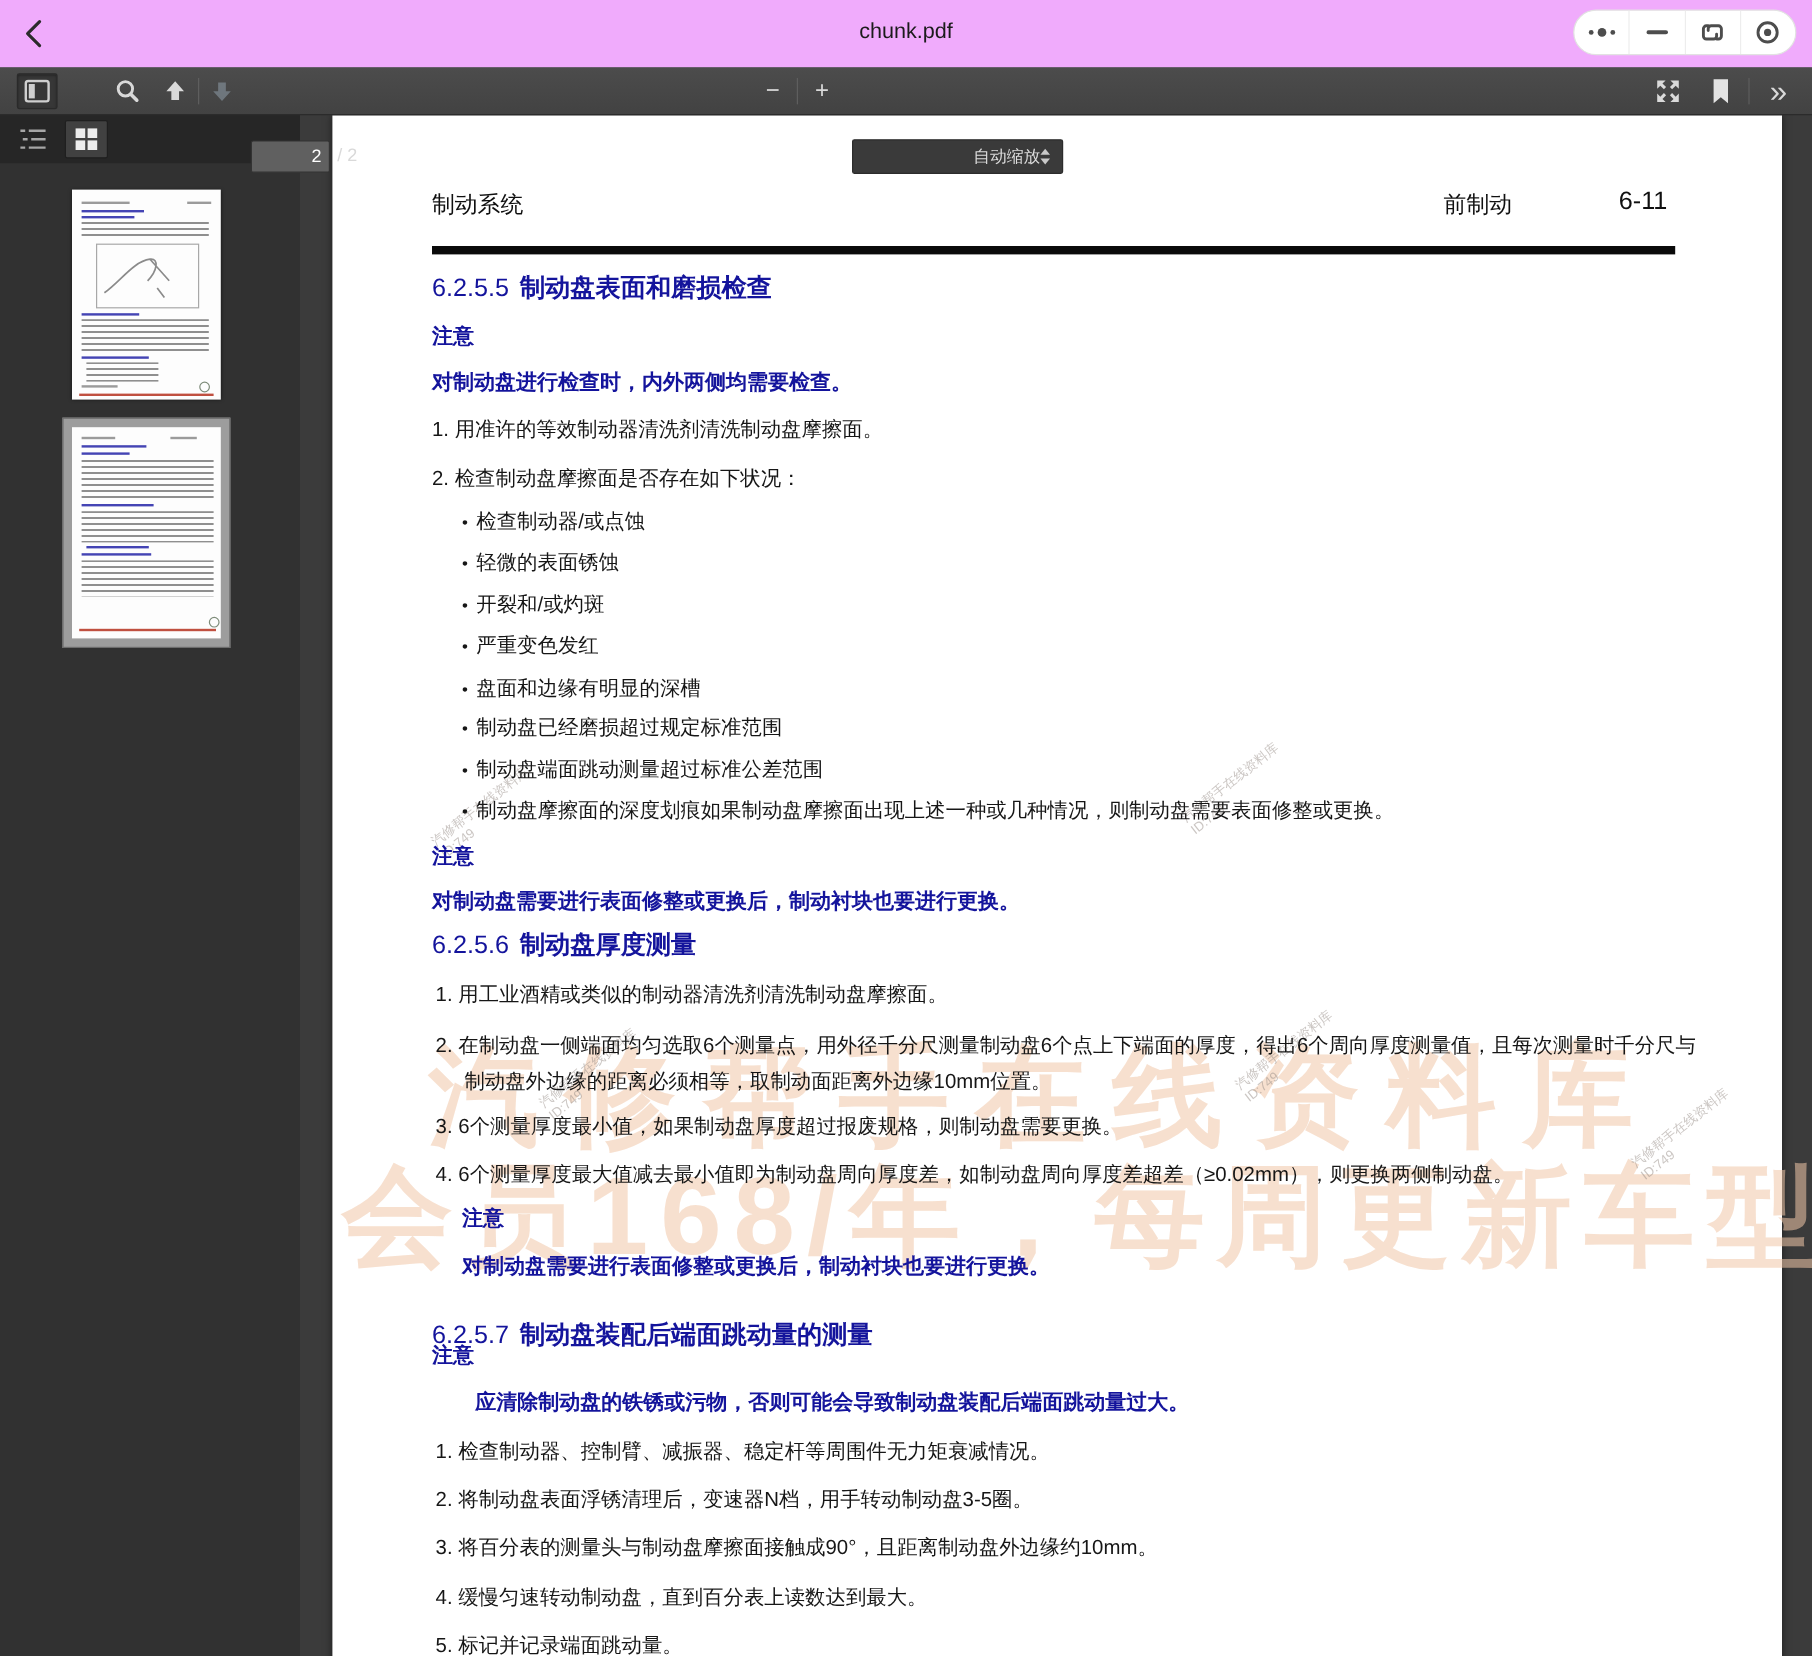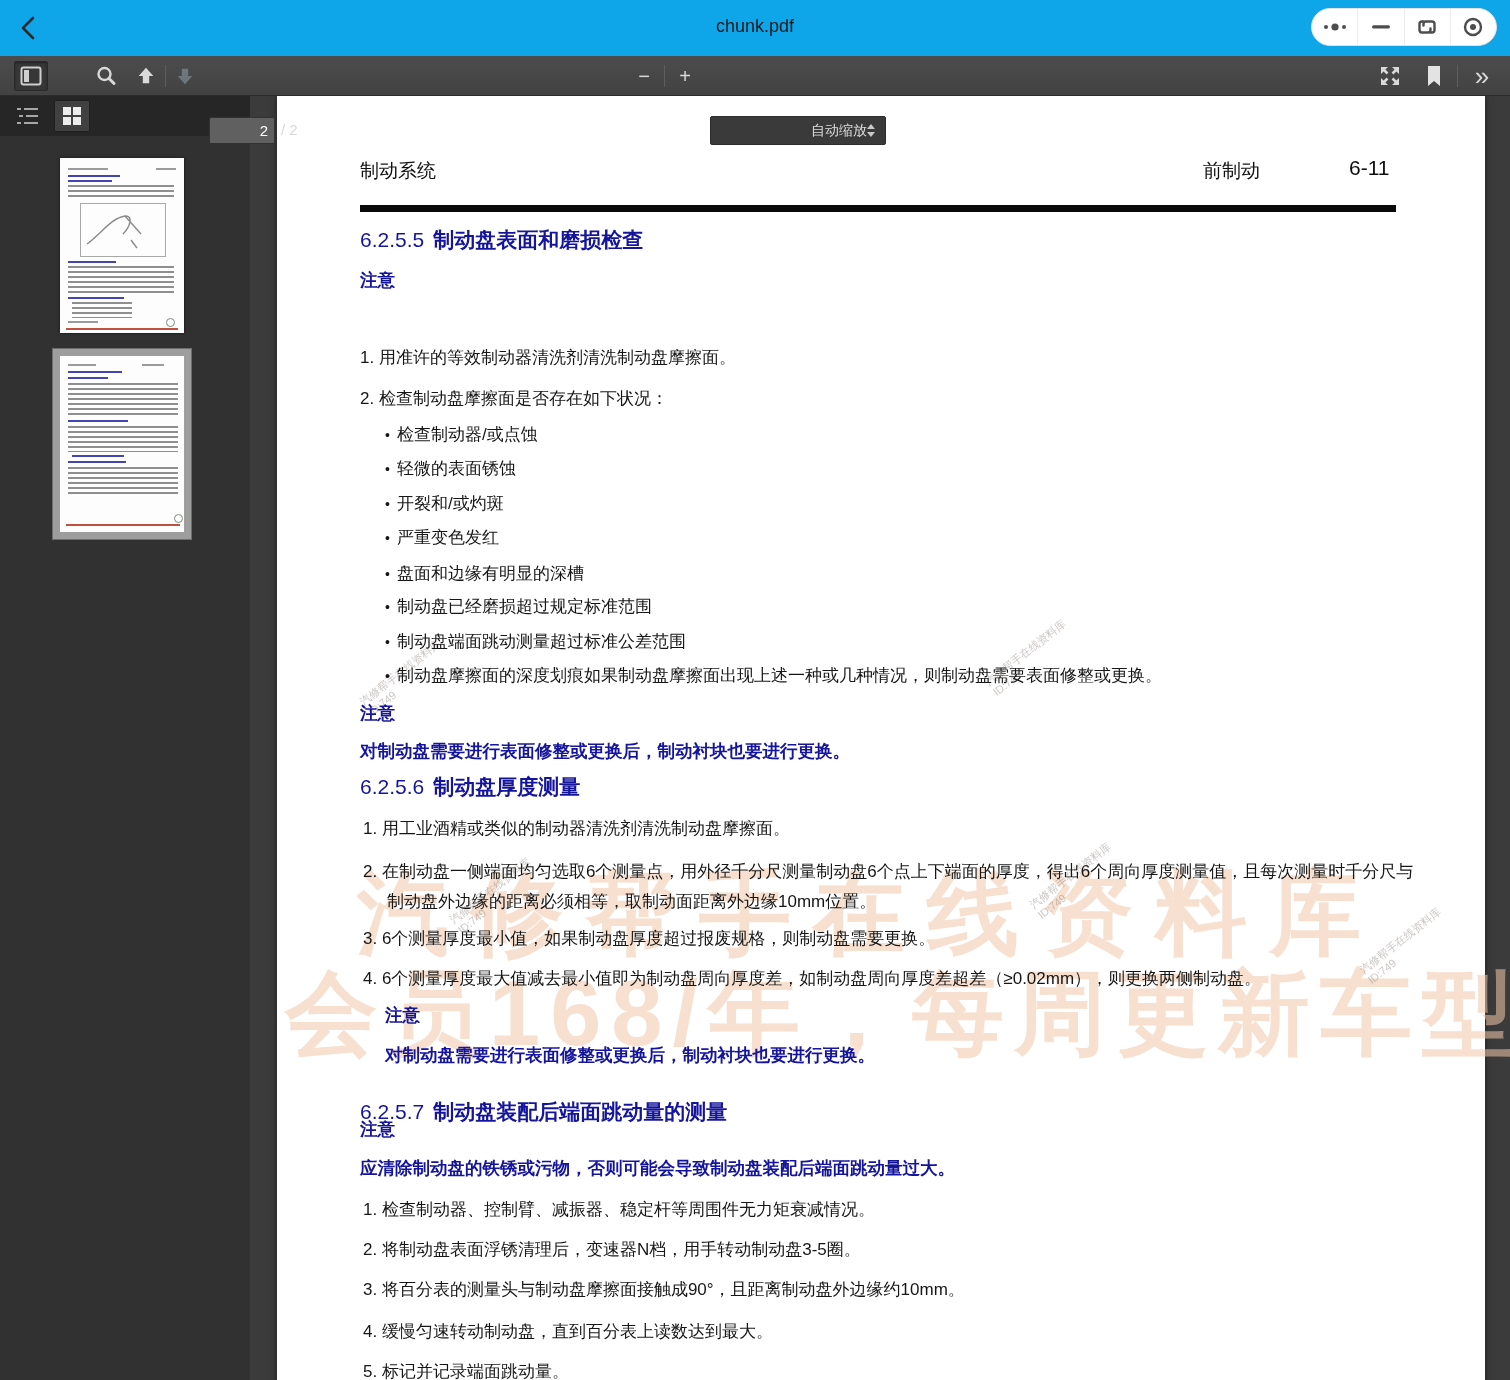--- a/index.html
+++ b/index.html
@@ -1,19 +1,19 @@
 <!DOCTYPE html>
 <html><head>
 <meta charset="utf-8">
 <style>
   html,body{margin:0;padding:0;}
   body{width:1510px;height:1380px;overflow:hidden;position:relative;
        font-family:"Liberation Sans","DejaVu Sans",sans-serif;background:#3b3b3b;}
   
-  .titlebar{position:absolute;left:0;top:0;width:1510px;height:56px;background:#0ea5e9;z-index:30;}
+  .titlebar{position:absolute;left:0;top:0;width:1510px;height:56px;background:#f0abfc;z-index:30;}
   .back-btn{position:absolute;left:14px;top:13px;width:30px;height:30px;cursor:pointer;}
   .win-title{position:absolute;left:0;right:0;top:16px;text-align:center;font-size:18px;color:#1b1b1b;}
   .capsule{position:absolute;right:13px;top:8px;width:186px;height:38px;border:1px solid #e2e2e2;
            border-radius:20px;background:#fff;display:flex;align-items:center;box-sizing:border-box;}
   .cap-cell{flex:1;height:100%;display:flex;align-items:center;justify-content:center;cursor:pointer;}
   .cap-cell + .cap-cell{border-left:1px solid #ededed;}
   
   .toolbar{position:absolute;left:0;top:56px;width:1510px;height:40px;z-index:25;
            background:linear-gradient(#4c4c4c,#424242);border-bottom:1px solid #2b2b2b;box-sizing:border-box;}
   .tb-btn{position:absolute;width:28px;height:28px;top:6px;display:flex;align-items:center;justify-content:center;
@@ -278,20 +278,21 @@
 
     <div class="ln hd" style="top:62px;">制动系统</div>
     <div class="ln hd" style="left:926px;top:62px;">前制动</div>
     <div class="ln hd" style="left:1072px;top:60px;font-size:21px;">6-11</div>
     <div class="rule"></div>
 
     <div class="ln sec" style="top:130px;">
       <span class="hnum">6.2.5.5</span><span class="htitle">制动盘表面和磨损检查</span>
     </div>
     <div class="ln nlab" style="top:172px;">注意</div>
+    <div class="ln nbody" style="top:210px;">对制动盘进行检查时，内外两侧均需要检查。</div>
     <div class="ln" style="top:250px;">1.  用准许的等效制动器清洗剂清洗制动盘摩擦面。</div>
     <div class="ln" style="top:291px;">2.  检查制动盘摩擦面是否存在如下状况：</div>
     <div class="ln bullet" style="top:327px;"><span class="bm">•</span><span>检查制动器/或点蚀</span></div>
     <div class="ln bullet" style="top:361px;text-align:right;"><span class="bm">•</span><span>轻微的表面锈蚀</span></div>
     <div class="ln bullet" style="top:396px;"><span class="bm">•</span><span>开裂和/或灼斑</span></div>
     <div class="ln bullet" style="top:430px;"><span class="bm">•</span><span>严重变色发红</span></div>
     <div class="ln bullet" style="top:466px;"><span class="bm">•</span><span>盘面和边缘有明显的深槽</span></div>
     <div class="ln bullet" style="top:499px;"><span class="bm">•</span><span>制动盘已经磨损超过规定标准范围</span></div>
     <div class="ln bullet" style="top:534px;"><span class="bm">•</span><span>制动盘端面跳动测量超过标准公差范围</span></div>
     <div class="ln bullet" style="top:568px;"><span class="bm">•</span><span>制动盘摩擦面的深度划痕如果制动盘摩擦面出现上述一种或几种情况，则制动盘需要表面修整或更换。</span></div>
@@ -305,20 +306,20 @@
     <div class="ln wrap" style="left:86px;top:761px;">2. 在制动盘一侧端面均匀选取6个测量点，用外径千分尺测量制动盘6个点上下端面的厚度，得出6个周向厚度测量值，且每次测量时千分尺与制动盘外边缘的距离必须相等，取制动面距离外边缘10mm位置。</div>
     <div class="ln" style="left:86px;top:831px;">3. 6个测量厚度最小值，如果制动盘厚度超过报废规格，则制动盘需要更换。</div>
     <div class="ln" style="left:86px;top:871px;">4. 6个测量厚度最大值减去最小值即为制动盘周向厚度差，如制动盘周向厚度差超差（≥0.02mm），则更换两侧制动盘。</div>
     <div class="ln nlab ind" style="top:907px;">注意</div>
     <div class="ln nbody ind" style="top:947px;">对制动盘需要进行表面修整或更换后，制动衬块也要进行更换。</div>
 
     <div class="ln sec" style="top:981px;margin-top:21px;">
       <span class="hnum">6.2.5.7</span><span class="htitle">制动盘装配后端面跳动量的测量</span>
     </div>
     <div class="ln nlab" style="top:1021px;">注意</div>
-    <div class="ln nbody" style="top:1060px;">应清除制动盘的铁锈或污物，否则可能会导致制动盘装配后端面跳动量过大。</div>
+    <div class="ln nbody" style="top:1060px;margin-left:36px;">应清除制动盘的铁锈或污物，否则可能会导致制动盘装配后端面跳动量过大。</div>
     <div class="ln" style="left:86px;top:1102px;">1. 检查制动器、控制臂、减振器、稳定杆等周围件无力矩衰减情况。</div>
     <div class="ln" style="left:86px;top:1142px;">2. 将制动盘表面浮锈清理后，变速器N档，用手转动制动盘3-5圈。</div>
     <div class="ln" style="left:86px;top:1182px;">3. 将百分表的测量头与制动盘摩擦面接触成90°，且距离制动盘外边缘约10mm。</div>
     <div class="ln" style="left:86px;top:1224px;">4. 缓慢匀速转动制动盘，直到百分表上读数达到最大。</div>
     <div class="ln" style="left:86px;top:1264px;">5. 标记并记录端面跳动量。</div>
   </div>
 </div>
 
 </body></html>

